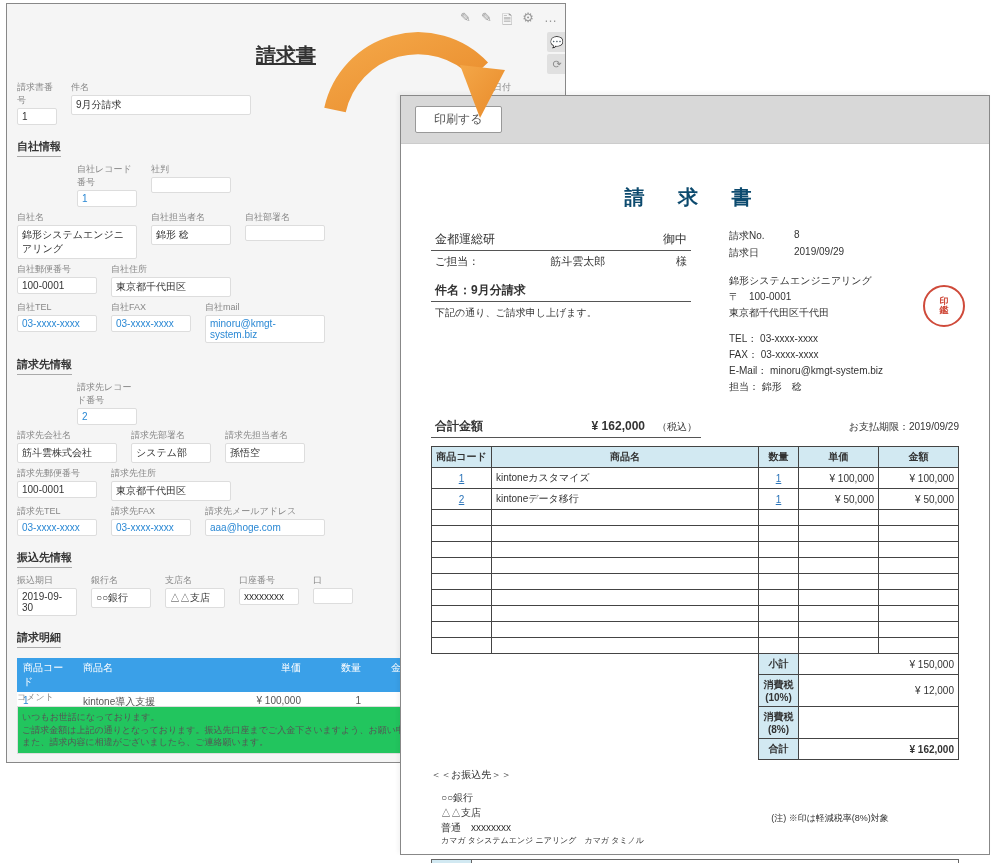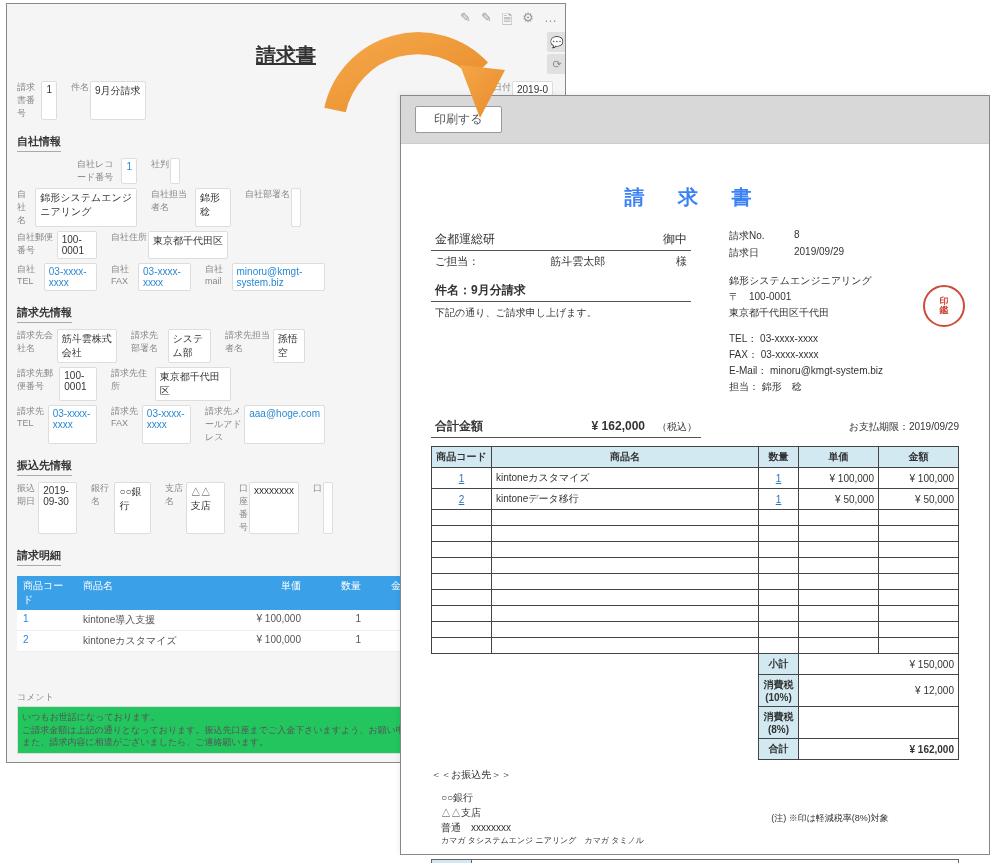--- a/index.html
+++ b/index.html
@@ -5,21 +5,21 @@
 * { box-sizing: border-box; margin: 0; padding: 0; font-family: "Hiragino Sans", "Meiryo", sans-serif; }
 body { background: #fff; width: 999px; height: 863px; position: relative; overflow: hidden; }
 
 
 .left-panel { position: absolute; left: 6px; top: 3px; width: 560px; height: 760px; background: #f5f5f5; border: 1px solid #888; padding: 8px 10px; font-size: 10px; color: #555; overflow: hidden; }
 .left-panel .toolbar { position: absolute; right: 8px; top: 6px; display: flex; gap: 10px; color: #999; font-size: 13px; }
 .left-panel .side-icons { position: absolute; right: -2px; top: 28px; display: flex; flex-direction: column; gap: 2px; }
 .left-panel .side-icons div { width: 20px; height: 20px; background: #e0e0e0; color: #888; display: flex; align-items: center; justify-content: center; font-size: 11px; border-radius: 2px 0 0 2px; }
 .left-panel h1.title { text-align: center; font-size: 20px; font-weight: bold; margin: 30px 0 12px; color: #333; text-decoration: underline; }
 .row { display: flex; gap: 14px; margin-bottom: 4px; flex-wrap: wrap; }
-.field { display: flex; flex-direction: row; gap: 1px; }
+.field { display: flex; flex-direction: column; gap: 1px; }
 .field .lbl { font-size: 9px; color: #888; }
 .field .val { background: #fff; border: 1px solid #ddd; padding: 2px 4px; font-size: 10px; min-height: 16px; color: #333; border-radius: 2px; }
 .field .val.link { color: #2a88d4; }
 .section-hdr { font-size: 11px; font-weight: bold; color: #333; border-bottom: 1px solid #aaa; margin: 10px 0 6px; padding-bottom: 2px; display: inline-block; }
 .detail-hdr { background: #3aa0e8; color: #fff; display: flex; font-size: 10px; padding: 3px 0; margin-top: 4px; }
 .detail-hdr > div { padding: 0 6px; }
 .detail-row { background: #fff; display: flex; font-size: 10px; padding: 3px 0; border-bottom: 1px solid #eee; }
 .detail-row > div { padding: 0 6px; }
 .comment-box { position: absolute; bottom: 8px; left: 10px; right: 17px; font-size: 9px; color: #555; }
 .comment-box .lbl { font-size: 9px; color: #888; margin-bottom: 2px; }
@@ -27,21 +27,21 @@
 .w40{width:40px}.w60{width:60px}.w80{width:80px}.w100{width:100px}.w120{width:120px}.w180{width:180px}
 
 
 .arrow-wrap { position: absolute; left: 305px; top: -10px; width: 230px; height: 160px; z-index: 5; pointer-events: none; }
 
 
 .right-panel { position: absolute; left: 400px; top: 95px; width: 590px; height: 760px; background: #fff; border: 1px solid #888; z-index: 3; box-shadow: -2px -2px 4px rgba(0,0,0,.05); }
 .right-panel .printbar { background: #d8d8d8; padding: 10px 14px; border-bottom: 1px solid #ccc; }
 .right-panel .printbtn { background: #fff; border: 1px solid #999; padding: 4px 18px; font-size: 12px; color: #555; border-radius: 2px; display: inline-block; }
 .right-panel .doc { padding: 20px 30px 10px; font-size: 10px; color: #333; }
-.doc .doc-title { text-align: center; font-size: 20px; font-weight: 600; letter-spacing: 14px; margin: 20px 0 18px; color: #3b82f6; }
+.doc .doc-title { text-align: center; font-size: 20px; font-weight: 600; letter-spacing: 14px; margin: 20px 0 18px; color: #0c4a6e; }
 .doc .top-flex { display: flex; justify-content: space-between; gap: 20px; }
 .doc .client-block { width: 260px; }
 .doc .client-line { display: flex; justify-content: space-between; border-bottom: 1px solid #555; padding: 2px 4px; font-size: 12px; }
 .doc .client-sub { display: flex; padding: 3px 4px; font-size: 11px; gap: 20px; }
 .doc .subject { border-bottom: 1px solid #555; font-size: 12px; font-weight: 600; padding: 2px 4px; margin-top: 8px; }
 .doc .under-subject { font-size: 10px; padding: 4px 4px 0; }
 .doc .meta-block { width: 230px; font-size: 10px; position: relative; }
 .doc .meta-row { display: flex; gap: 10px; margin-bottom: 3px; }
 .doc .meta-row .ml { width: 55px; color: #333; }
 .doc .company-block { margin-top: 14px; }
@@ -142,20 +142,26 @@
         <span class="lbl">自社FAX</span>
         <span class="val link">03-xxxx-xxxx</span>
       </div>
     <div class="field w120">
         <span class="lbl">自社mail</span>
         <span class="val link">minoru@kmgt-system.biz</span>
       </div>
   </div>
 
   <div class="section-hdr">請求先情報</div>
+  <div class="row">
+      <div class="field w60" style="margin-left:60px">
+        <span class="lbl">請求先レコード番号</span>
+        <span class="val link">2</span>
+      </div>
+    </div>
   <div class="row">
     <div class="field w100">
         <span class="lbl">請求先会社名</span>
         <span class="val">筋斗雲株式会社</span>
       </div>
     <div class="field w80">
         <span class="lbl">請求先部署名</span>
         <span class="val">システム部</span>
       </div>
     <div class="field w80">

